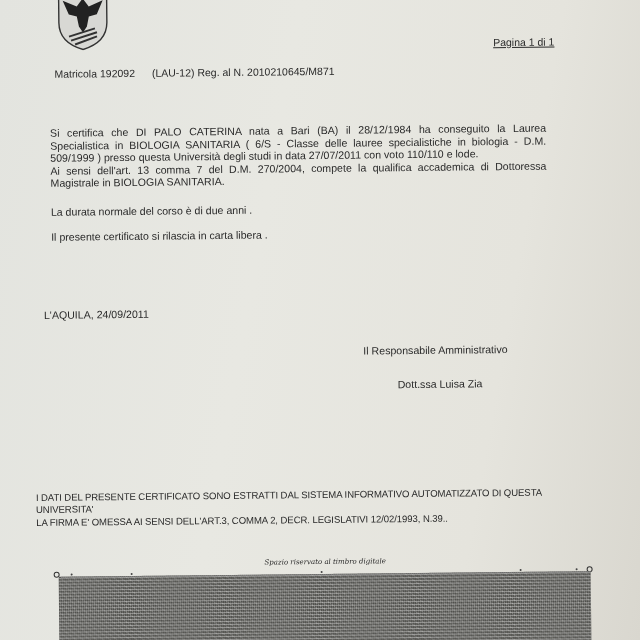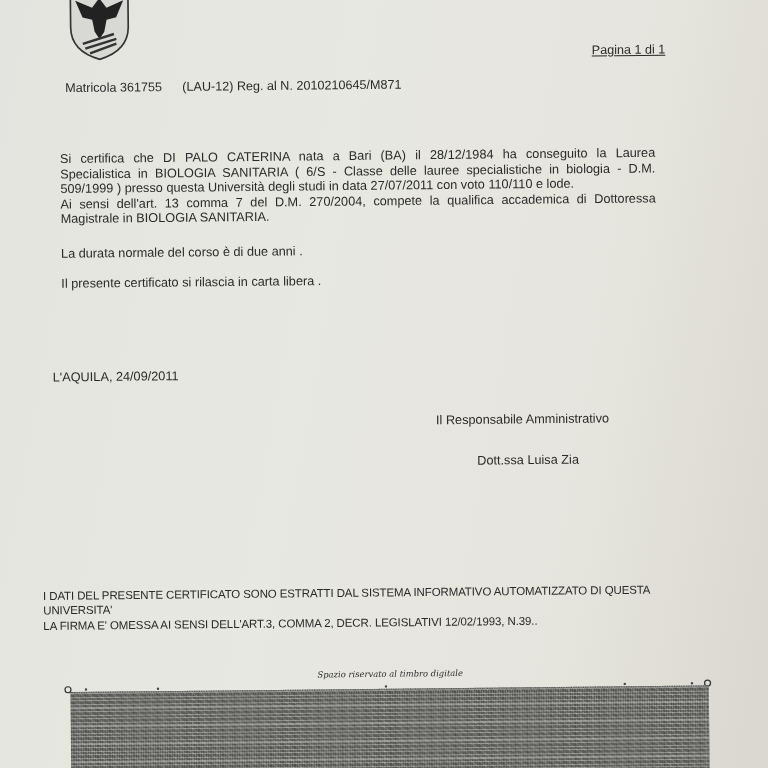--- a/index.html
+++ b/index.html
@@ -60,21 +60,21 @@
 
 <div class="paper">
 
   <svg class="emblem" viewBox="0 0 56 58">
     <path d="M4 0 L52 0 L52 30 Q52 50 28 57 Q4 50 4 30 Z" fill="#d8d8d4" stroke="#333" stroke-width="1.4"></path>
     <path d="M28 6 L34 14 L48 8 L42 22 L34 24 L32 34 L28 40 L24 34 L22 24 L14 22 L8 8 L22 14 Z" fill="#222"></path>
     <path d="M14 44 L40 36 M16 48 L42 40 M20 52 L42 44" stroke="#333" stroke-width="2"></path>
   </svg>
 
   <div class="matricola">
-    <span>Matricola 361755</span>
+    <span>Matricola 192092</span>
     <span>(LAU-12) Reg. al N. 2010210645/M871</span>
   </div>
   <div class="pagina">Pagina 1 di 1</div>
 
   <div class="body-text">
     <span class="l">Si certifica che DI PALO CATERINA nata a Bari (BA) il 28/12/1984 ha conseguito la Laurea</span>
     <span class="l">Specialistica in BIOLOGIA SANITARIA ( 6/S - Classe delle lauree specialistiche in biologia - D.M.</span>
     <span class="l last">509/1999 ) presso questa Università degli studi in data 27/07/2011 con voto 110/110 e lode.</span>
     <span class="l">Ai sensi dell'art. 13 comma 7 del D.M. 270/2004, compete la qualifica accademica di Dottoressa</span>
     <span class="l last">Magistrale in BIOLOGIA SANITARIA.</span>

